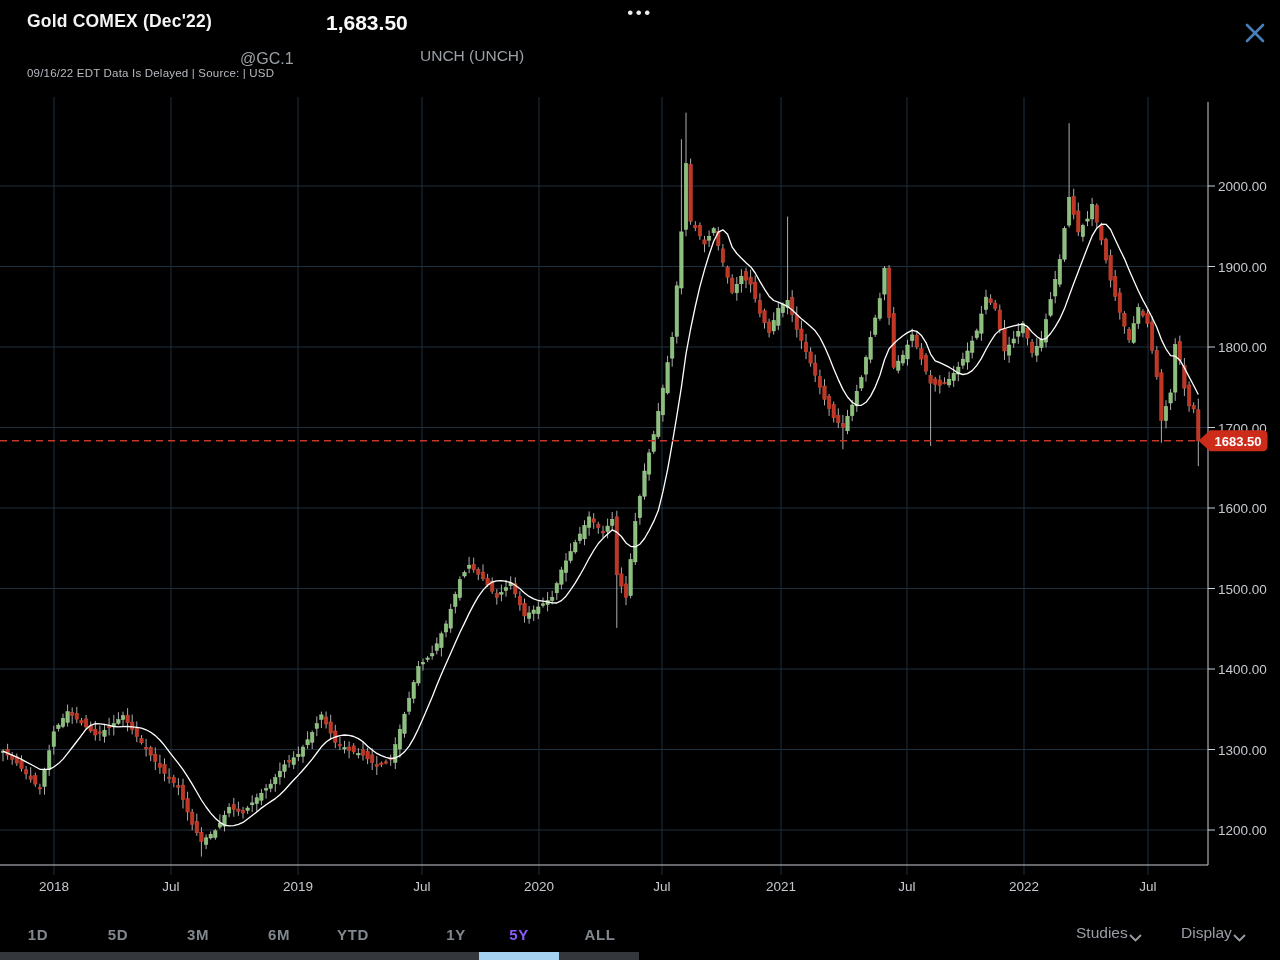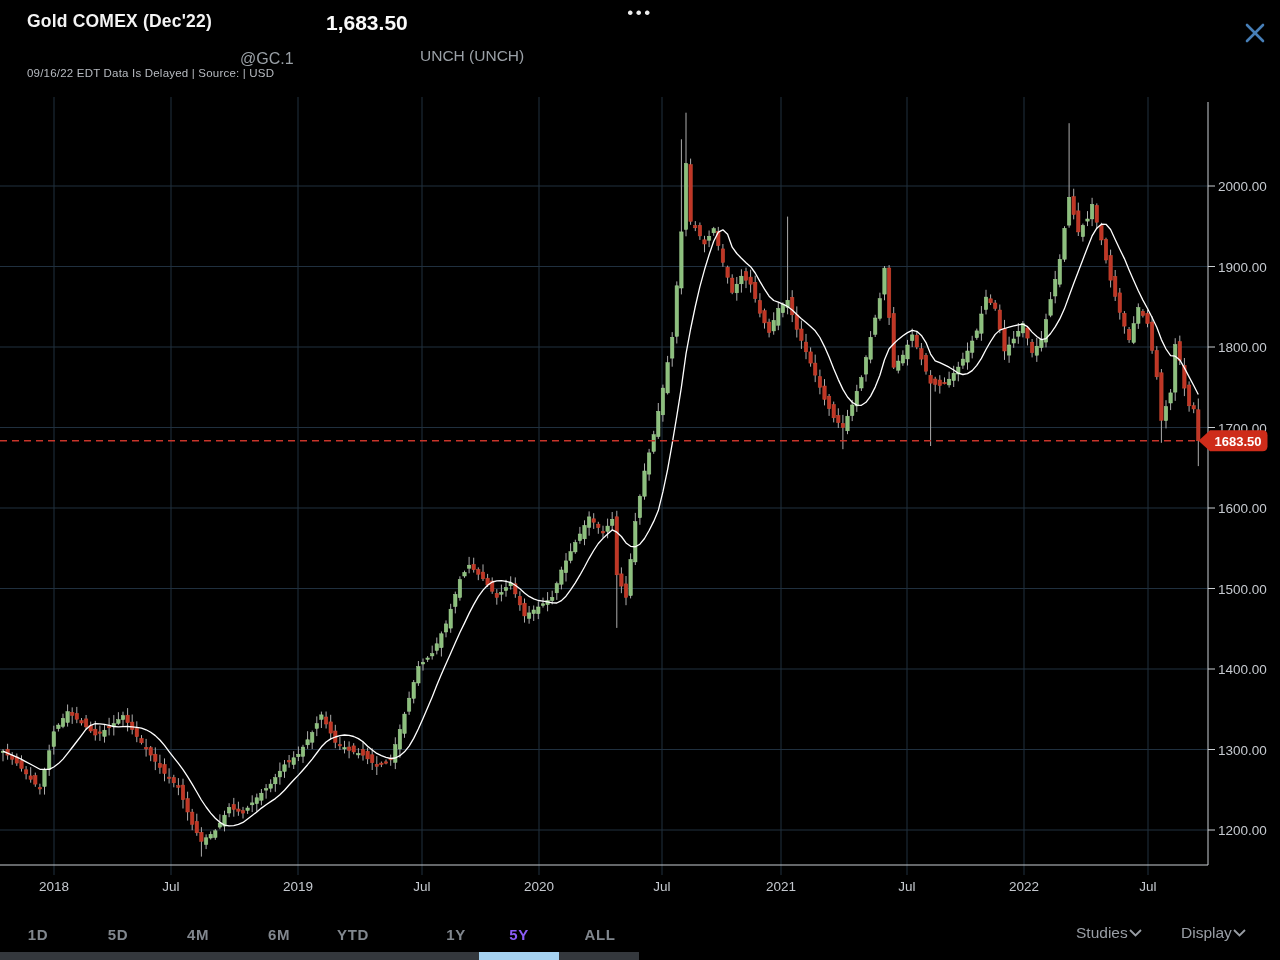--- a/index.html
+++ b/index.html
@@ -14,21 +14,21 @@
   .hdr-info{position:absolute;left:27px;top:47px;font-size:11.5px;color:#b7bbc1;letter-spacing:.2px;margin-top:20px;}
   .more-btn{position:absolute;left:622px;top:0px;width:36px;height:26px;background:none;border:none;
             color:#ececec;font-size:17px;letter-spacing:2.5px;cursor:pointer;text-align:center;padding:0;line-height:26px;}
   .close-btn{position:absolute;left:1240px;top:18px;width:30px;height:30px;background:none;border:none;padding:0;cursor:pointer;}
 
   
   .range-btn{position:absolute;top:926px;width:80px;text-align:center;background:none;border:none;
              font-family:"Liberation Sans", sans-serif;font-size:15px;font-weight:bold;color:#81878e;
              letter-spacing:.6px;cursor:pointer;padding:0;}
   .range-btn.selected{color:#8b5cf6;}
-  .dd-btn{position:absolute;top:922px;background:none;border:none;display:flex;align-items:center;gap:1px;
+  .dd-btn{position:absolute;top:922px;background:none;border:none;display:flex;align-items:flex-end;gap:1px;
           font-family:"Liberation Sans", sans-serif;font-size:15.5px;color:#999ea5;cursor:pointer;padding:2px 4px;}
   .track{position:absolute;left:0;top:952px;width:639px;height:8px;background:#34383d;}
   .thumb{position:absolute;left:479px;top:0;width:80px;height:8px;background:#a5d2f1;}
 
   svg text{font-family:"Liberation Sans", sans-serif;}
 </style>
 </head>
 <body>
 
 <div id="app">
@@ -628,21 +628,21 @@
         <text x="1148" y="891" fill="#c5c9cf" font-size="13.5" text-anchor="middle">Jul</text>
       </g>
       <line x1="0" y1="440.8" x2="1197" y2="440.8" stroke="#c8352a" stroke-width="1.5" stroke-dasharray="7 5"></line>
       <path d="M1198.5 440.8 L1210 430.3 H1262.5 Q1267.5 430.3 1267.5 435.3 V446.3 Q1267.5 451.3 1262.5 451.3 H1210 Z" fill="#ce2c1a"></path>
       <text x="1238" y="445.6" fill="#ffffff" font-size="13" font-weight="bold" text-anchor="middle">1683.50</text>
     </svg>
 
   <div>
     <button class="range-btn" style="left:-2px">1D</button>
     <button class="range-btn" style="left:78px">5D</button>
-    <button class="range-btn" style="left:158px">4M</button>
+    <button class="range-btn" style="left:158px">3M</button>
     <button class="range-btn" style="left:239px">6M</button>
     <button class="range-btn" style="left:313px">YTD</button>
     <button class="range-btn" style="left:416px">1Y</button>
     <button class="range-btn selected" style="left:479px">5Y</button>
     <button class="range-btn" style="left:560px">ALL</button>
 
     <button class="dd-btn" style="left:1072px">
       <span>Studies</span>
       <svg width="13" height="8" viewBox="0 0 13 8">
         <polyline points="1,1 6.5,6.5 12,1" fill="none" stroke="#999ea5" stroke-width="1.8"></polyline>

